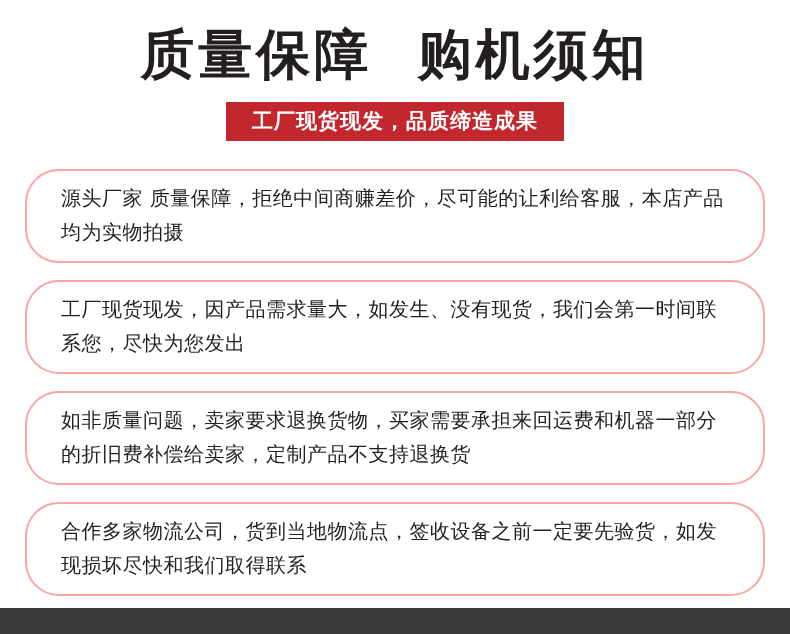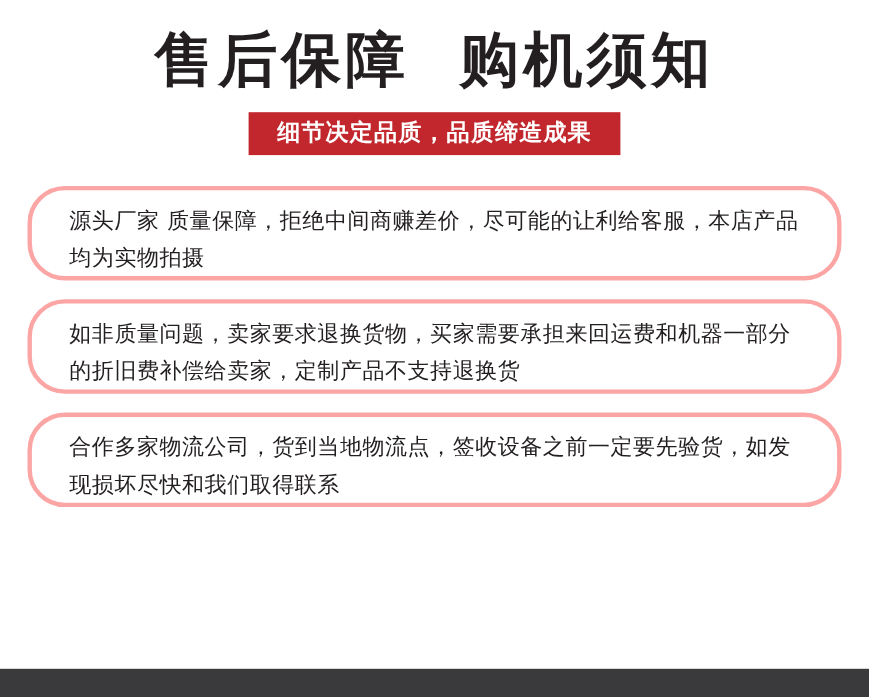--- a/index.html
+++ b/index.html
@@ -54,27 +54,27 @@
 
   
   .cards {
     margin-top: 28px;
     width: 740px;
     display: flex;
     flex-direction: column;
     gap: 17px;
   }
   .card {
-    border: 4px solid #fca5a5;
+    border: 2px solid #fca5a5;
     border-radius: 34px;
     box-sizing: border-box;
     min-height: 82px;
     display: flex;
     align-items: center;
-    padding: 10px 34px 0 34px;
+    padding: 10px 34px 12px 34px;
   }
   .card-text {
     font-size: 20px;
     line-height: 34px;
     color: #231f20;
     letter-spacing: 0.5px;
     font-family: "DejaVu Sans", "Liberation Sans", sans-serif;
   }
 
   
@@ -85,30 +85,33 @@
     width: 790px;
     height: 26px;
     background: #3a3a3c;
   }
 </style>
 </head>
 <body>
 
 <div class="page">
 
-  <div class="title">售后保障  购机须知</div>
+  <div class="title">质量保障  购机须知</div>
 
-  <div class="ribbon">细节决定品质，品质缔造成果</div>
+  <div class="ribbon">工厂现货现发，品质缔造成果</div>
 
   <div class="cards">
 
     <div class="card">
       <div class="card-text">源头厂家 质量保障，拒绝中间商赚差价，尽可能的让利给客服，本店产品均为实物拍摄</div>
     </div>
 
+    <div class="card">
+      <div class="card-text">工厂现货现发，因产品需求量大，如发生、没有现货，我们会第一时间联系您，尽快为您发出</div>
+    </div>
 
     <div class="card">
       <div class="card-text">如非质量问题，卖家要求退换货物，买家需要承担来回运费和机器一部分的折旧费补偿给卖家，定制产品不支持退换货</div>
     </div>
 
     <div class="card">
       <div class="card-text">合作多家物流公司，货到当地物流点，签收设备之前一定要先验货，如发现损坏尽快和我们取得联系</div>
     </div>
 
   </div>

